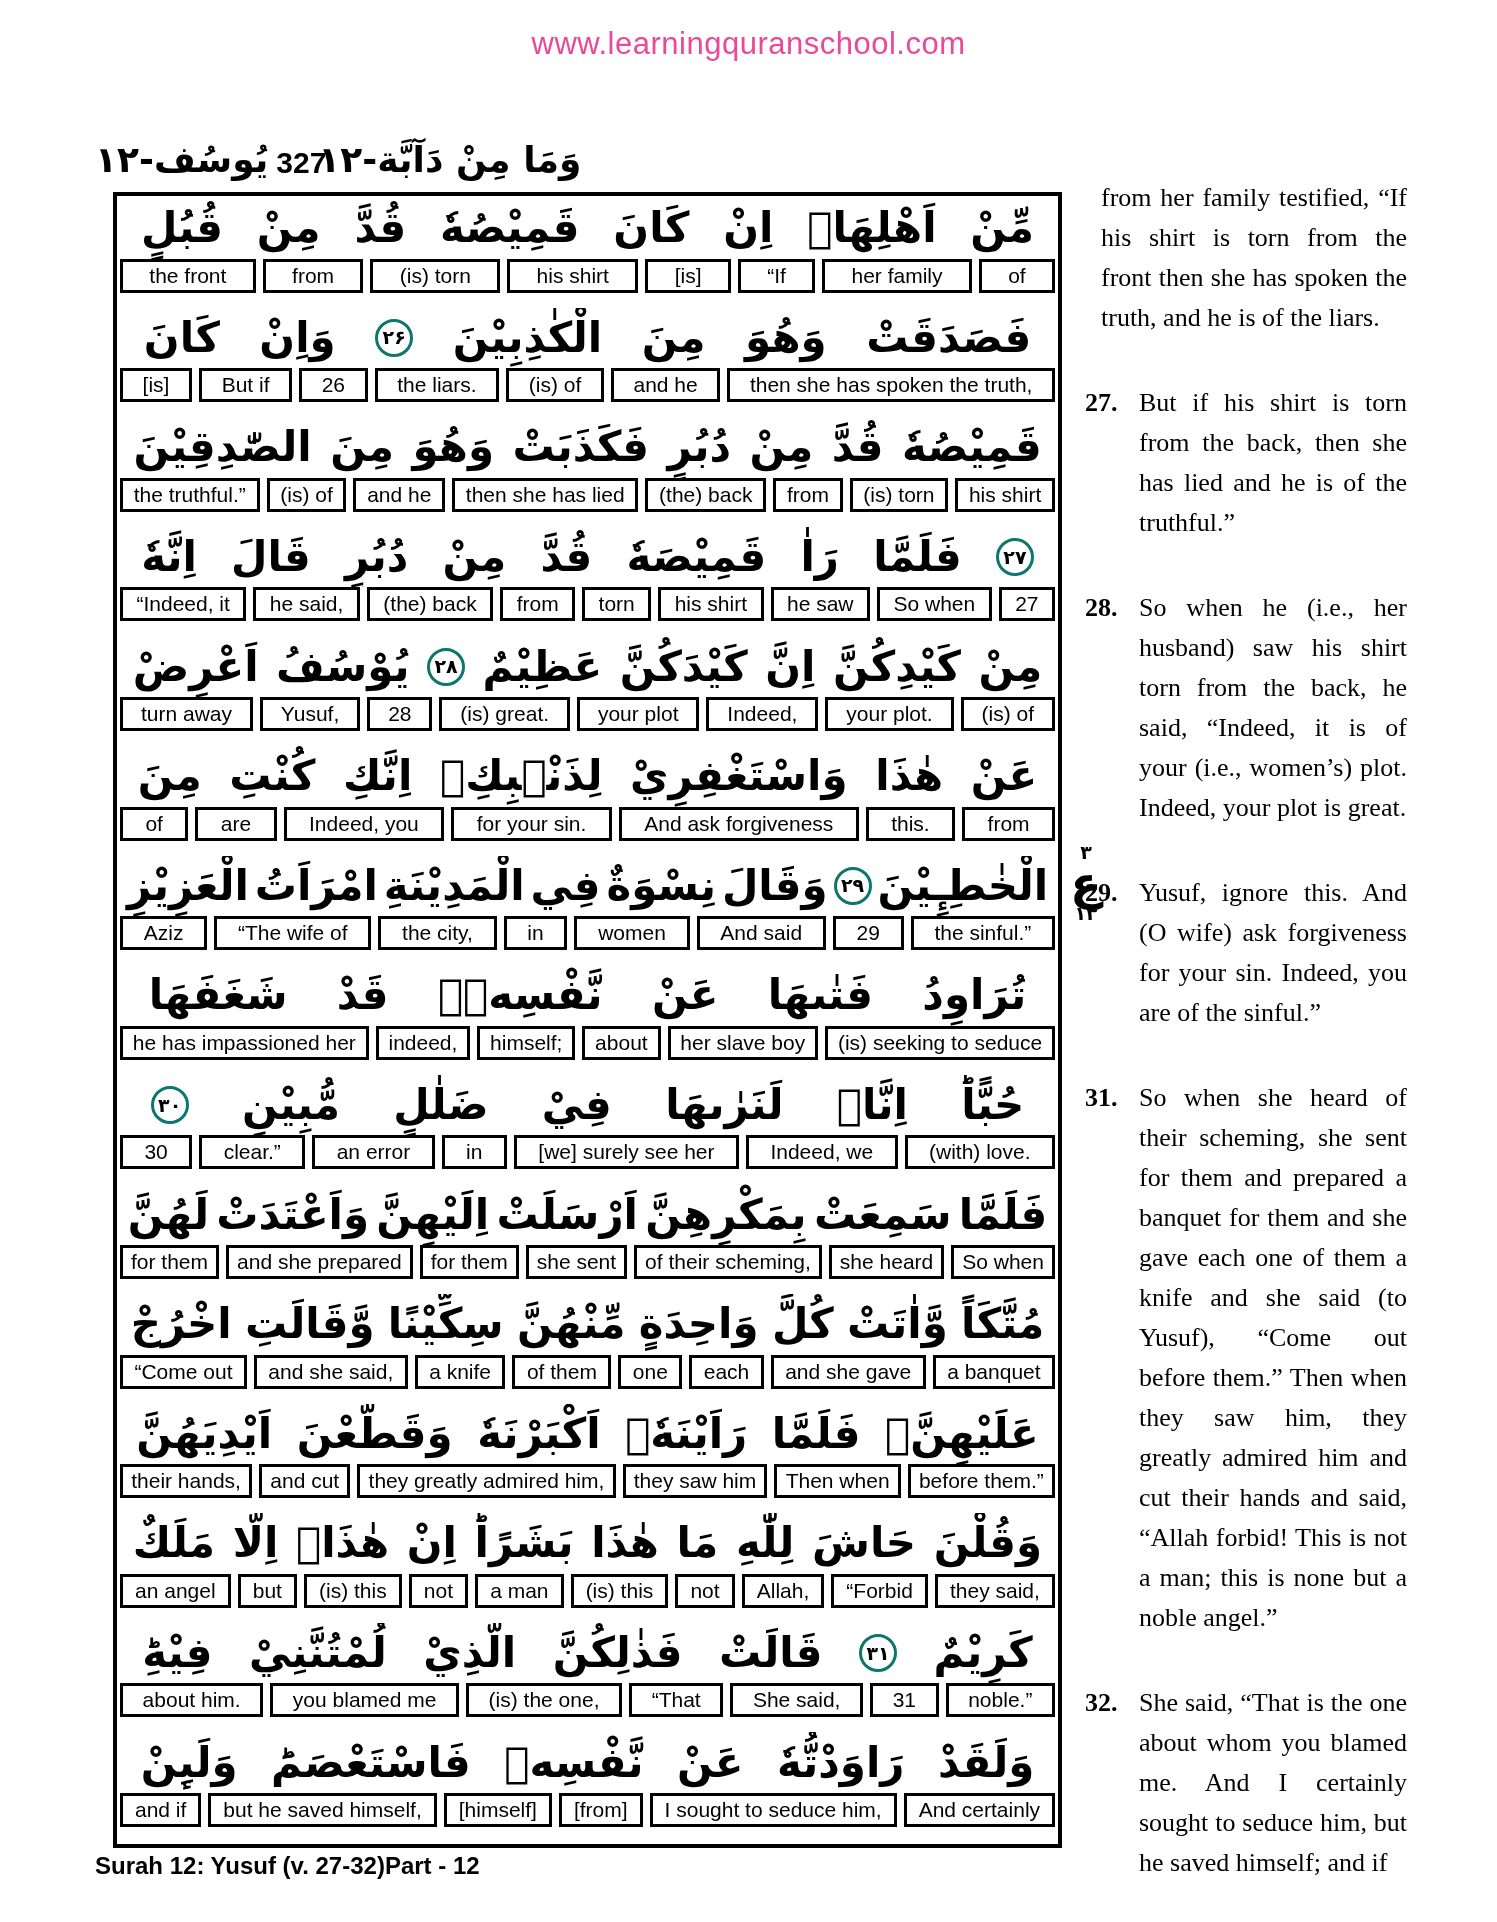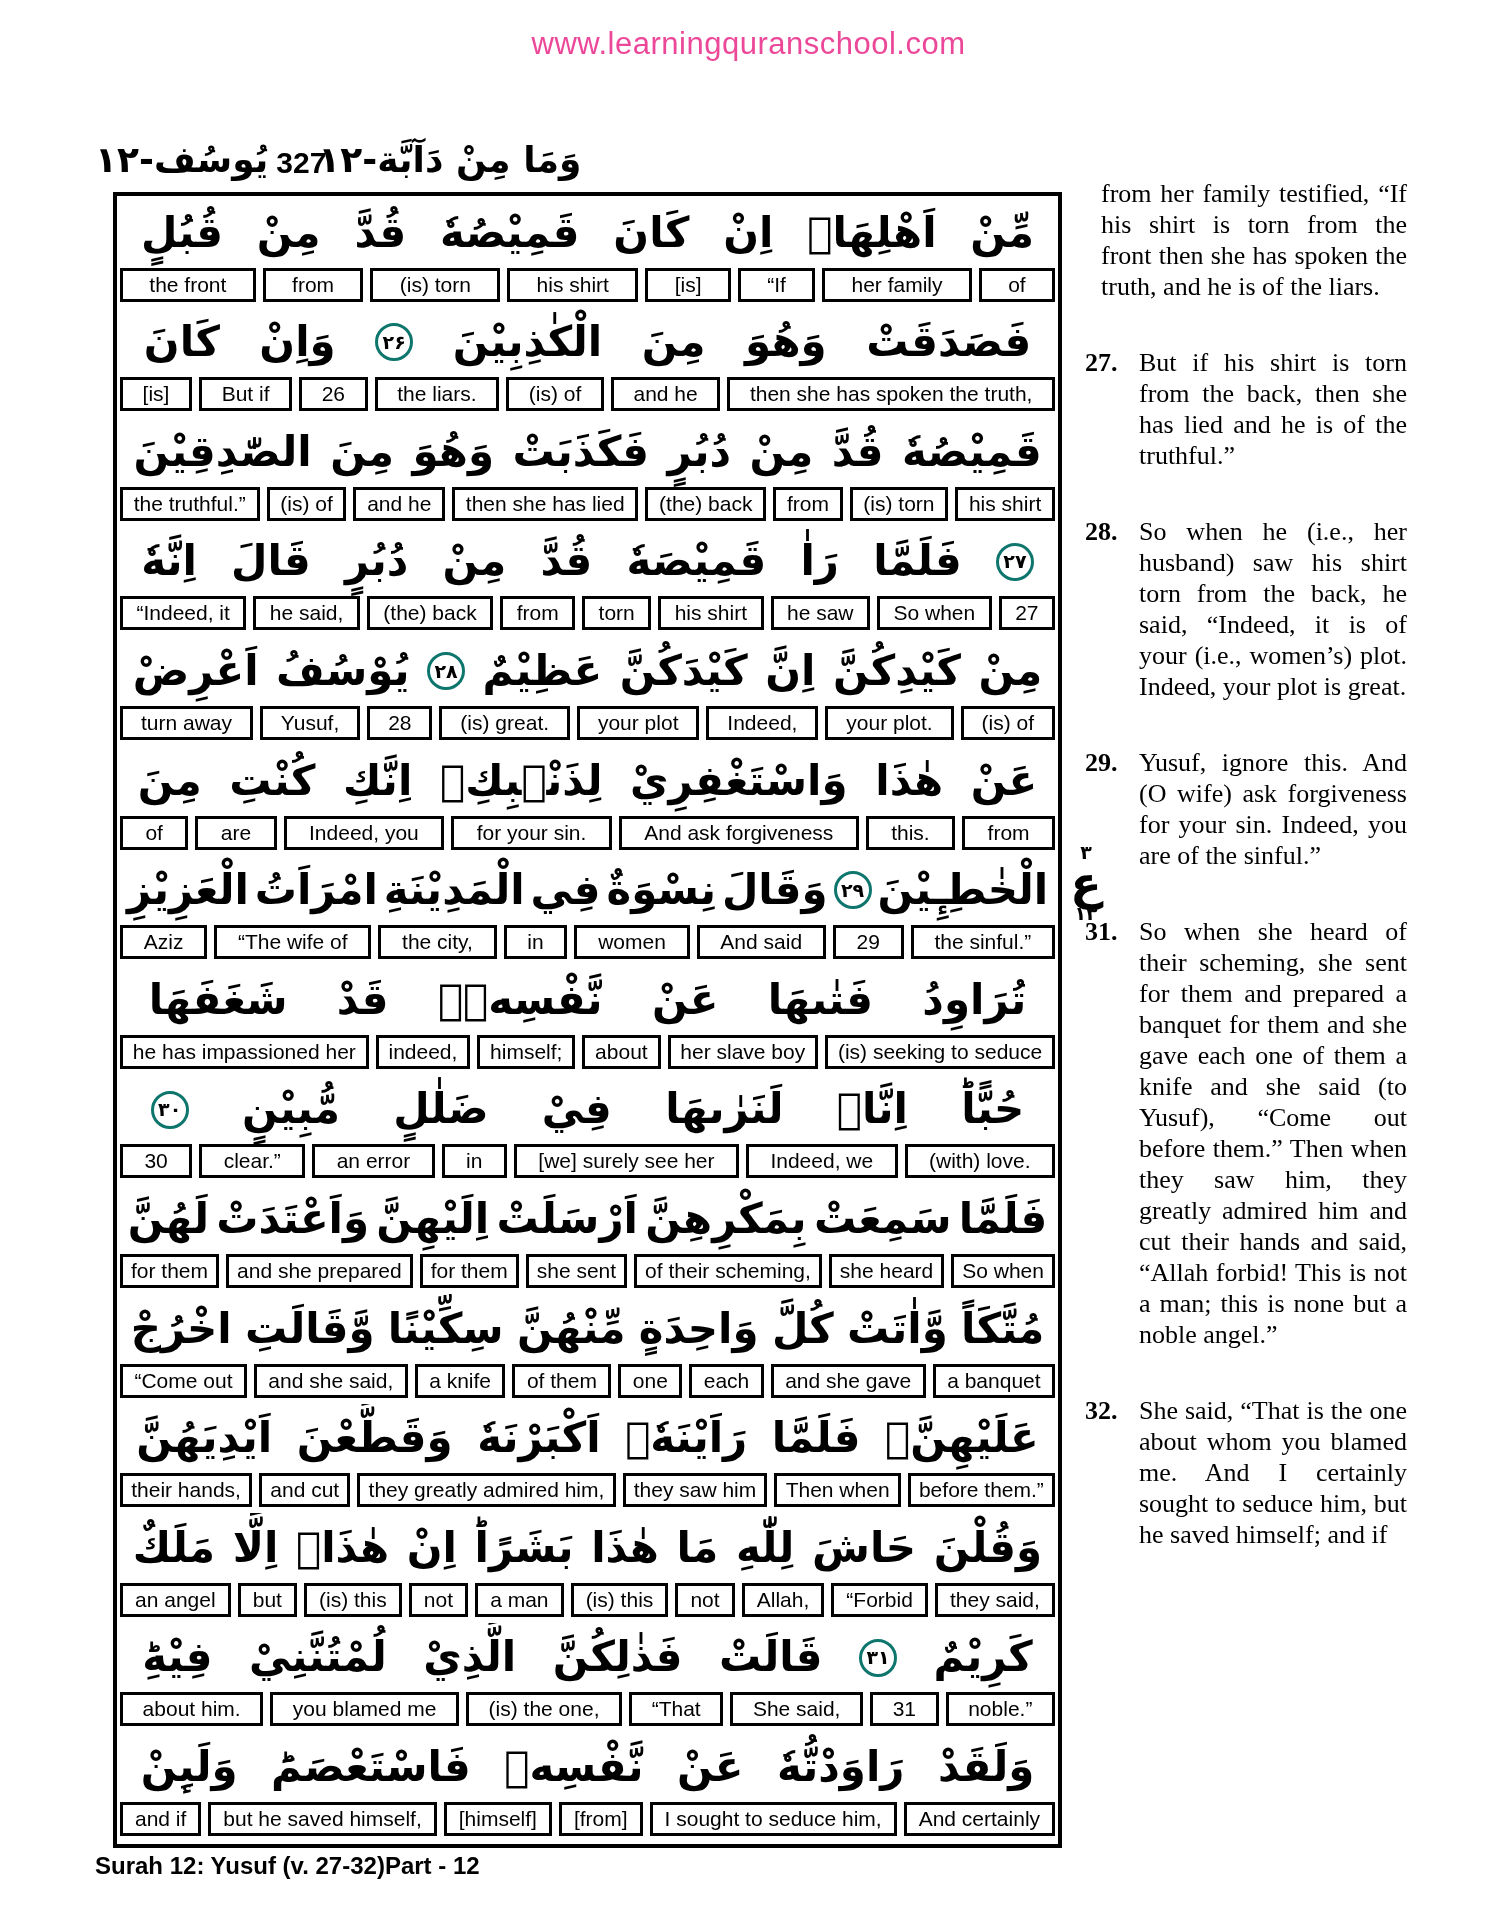--- a/index.html
+++ b/index.html
@@ -28,38 +28,38 @@
     font-family:"DejaVu Sans",sans-serif;font-weight:bold;font-size:42px;line-height:1.1;
     padding:0 4px;white-space:nowrap;overflow:hidden;
   }
   .vcircle{
     width:38px;height:38px;border:3px solid #0f766e;border-radius:50%;
     display:inline-flex;align-items:center;justify-content:center;
     font-size:19px;font-weight:bold;flex:none;box-sizing:border-box;
   }
   .gloss-row{
     flex:none;height:34px;display:flex;direction:ltr;gap:7px;align-items:stretch;
-    margin-bottom:6px;
+    margin-bottom:15px;
   }
   .gloss-cell{
     border:3px solid #000;box-sizing:border-box;flex:1 1 auto;
     display:flex;align-items:center;justify-content:center;
     font-size:21px;white-space:nowrap;padding:0 6px;background:#fff;
   }
   .ruku-marker{
     position:absolute;left:1063px;top:843px;width:46px;
     display:flex;flex-direction:column;align-items:center;line-height:1;
     font-family:"DejaVu Sans",sans-serif;font-weight:bold;
   }
   .ruku-top{font-size:19px;}
   .ruku-ain{font-size:46px;margin:-2px 0;}
   .ruku-bottom{font-size:19px;}
   .trans-col{
     position:absolute;left:1085px;top:178px;width:322px;
-    font-family:"Liberation Serif",serif;font-size:26px;line-height:31px;
+    font-family:"Liberation Serif",serif;font-size:26px;line-height:40px;
   }
   .tpara{display:flex;margin-bottom:45px;}
   .tpara:last-child{margin-bottom:0;}
   .tnum{font-weight:bold;flex:none;width:54px;}
   .tpara.no-num .tnum{width:16px;}
   .ttext{flex:1 1 auto;text-align:justify;}
   .page-foot{
     position:absolute;top:1852px;left:95px;width:967px;
     display:flex;justify-content:flex-start;align-items:baseline;
     font-size:24px;font-weight:bold;

